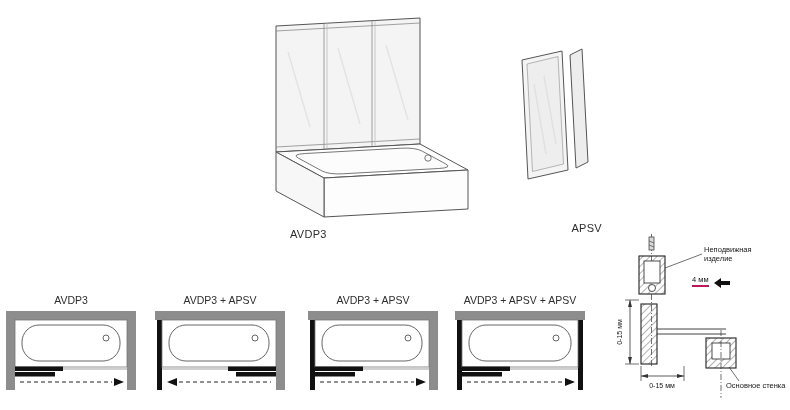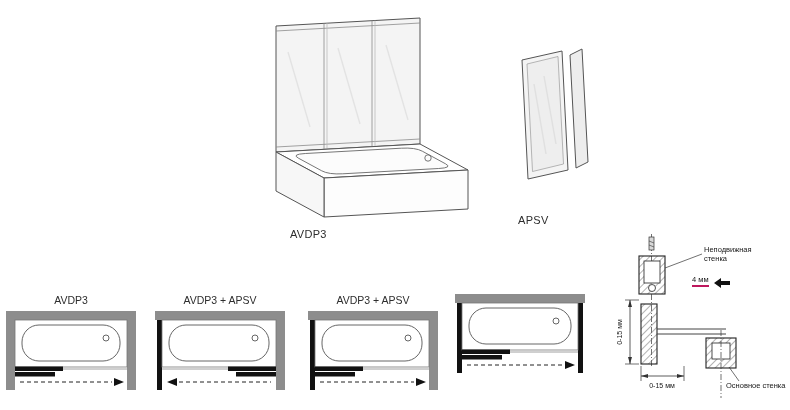--- a/index.html
+++ b/index.html
@@ -1,21 +1,21 @@
 <!DOCTYPE html>
 <html><head>
 <meta charset="utf-8">
 <style>
   * { margin:0; padding:0; box-sizing:border-box; }
   html,body { background:#fff; font-family:"Liberation Sans", sans-serif; }
   .page { position:relative; width:790px; height:410px; background:#ffffff; overflow:hidden; }
   figure { position:absolute; }
   .iso-caption { font-size:11px; color:#2d2d2d; letter-spacing:.3px; }
   .avdp3-caption { margin-left:22px; margin-top:6px; }
-  .apsv-caption { text-align:left; margin-top:16px; }
+  .apsv-caption { text-align:right; margin-top:24px; }
   .cfg { text-align:center; width:130px; }
   .cfg-caption { display:block; font-size:10.5px; color:#2d2d2d; margin-bottom:5px; white-space:nowrap; }
   .detail-label { position:absolute; font-size:7.5px; line-height:1.25; color:#161616; }
   .lbl-fixed-wall { left:96px; top:11px; width:56px; }
   .lbl-four-mm { left:84px; top:41px; border-bottom:2px solid #be185d; padding-bottom:1px; }
   .lbl-main-product { left:118px; top:147px; width:60px; }
 </style>
 </head>
 <body>
 
@@ -128,20 +128,21 @@
         <rect x="7" y="61" width="40" height="4.5" fill="#111"></rect>
       </g>
       <g>
         <line x1="12" y1="71" x2="106" y2="71" stroke="#222" stroke-width="1" stroke-dasharray="4,3"></line>
         <polygon points="118,71 108,67 108,75" fill="#111"></polygon>
       </g>
     </svg>
   </figure>
 
   <figure class="cfg" style="left:455px; top:294px;">
+    <figcaption class="cfg-caption">AVDP3 + APSV + APSV</figcaption>
     <svg width="130" height="82" viewBox="0 0 130 82">
       <rect x="0" y="0" width="130" height="9" fill="#8d8d8d"></rect>
       <rect x="2" y="9" width="5" height="70" fill="#111"></rect>
       <rect x="123" y="9" width="5" height="70" fill="#111"></rect>
       <g>
         <rect x="7" y="9" width="116" height="47" fill="#ffffff" stroke="#777" stroke-width="0.8"></rect>
         <rect x="14" y="14" width="102" height="36" rx="17" fill="none" stroke="#555" stroke-width="0.9"></rect>
         <circle cx="101" cy="27" r="3" fill="none" stroke="#555" stroke-width="0.9"></circle>
       </g>
       <g>
@@ -199,18 +200,18 @@
       <g>
         <line x1="33" y1="132" x2="33" y2="147" stroke="#333" stroke-width="0.7"></line>
         <line x1="76" y1="132" x2="76" y2="147" stroke="#333" stroke-width="0.7"></line>
         <line x1="33" y1="142" x2="76" y2="142" stroke="#333" stroke-width="0.8"></line>
         <polygon points="33,142 40,140 40,144" fill="#333"></polygon>
         <polygon points="76,142 69,140 69,144" fill="#333"></polygon>
         <text x="54" y="154" text-anchor="middle" font-size="7" fill="#161616">0-15 мм</text>
       </g>
       <line x1="121" y1="133" x2="131" y2="147" stroke="#333" stroke-width="0.7"></line>
     </svg>
-    <span class="detail-label lbl-fixed-wall">Неподвижная стенка</span>
+    <span class="detail-label lbl-fixed-wall">Неподвижная изделие</span>
     <span class="detail-label lbl-four-mm">4 мм</span>
     <span class="detail-label lbl-main-product">Основное стенка</span>
   </figure>
 
 </div>
 
 </body></html>

